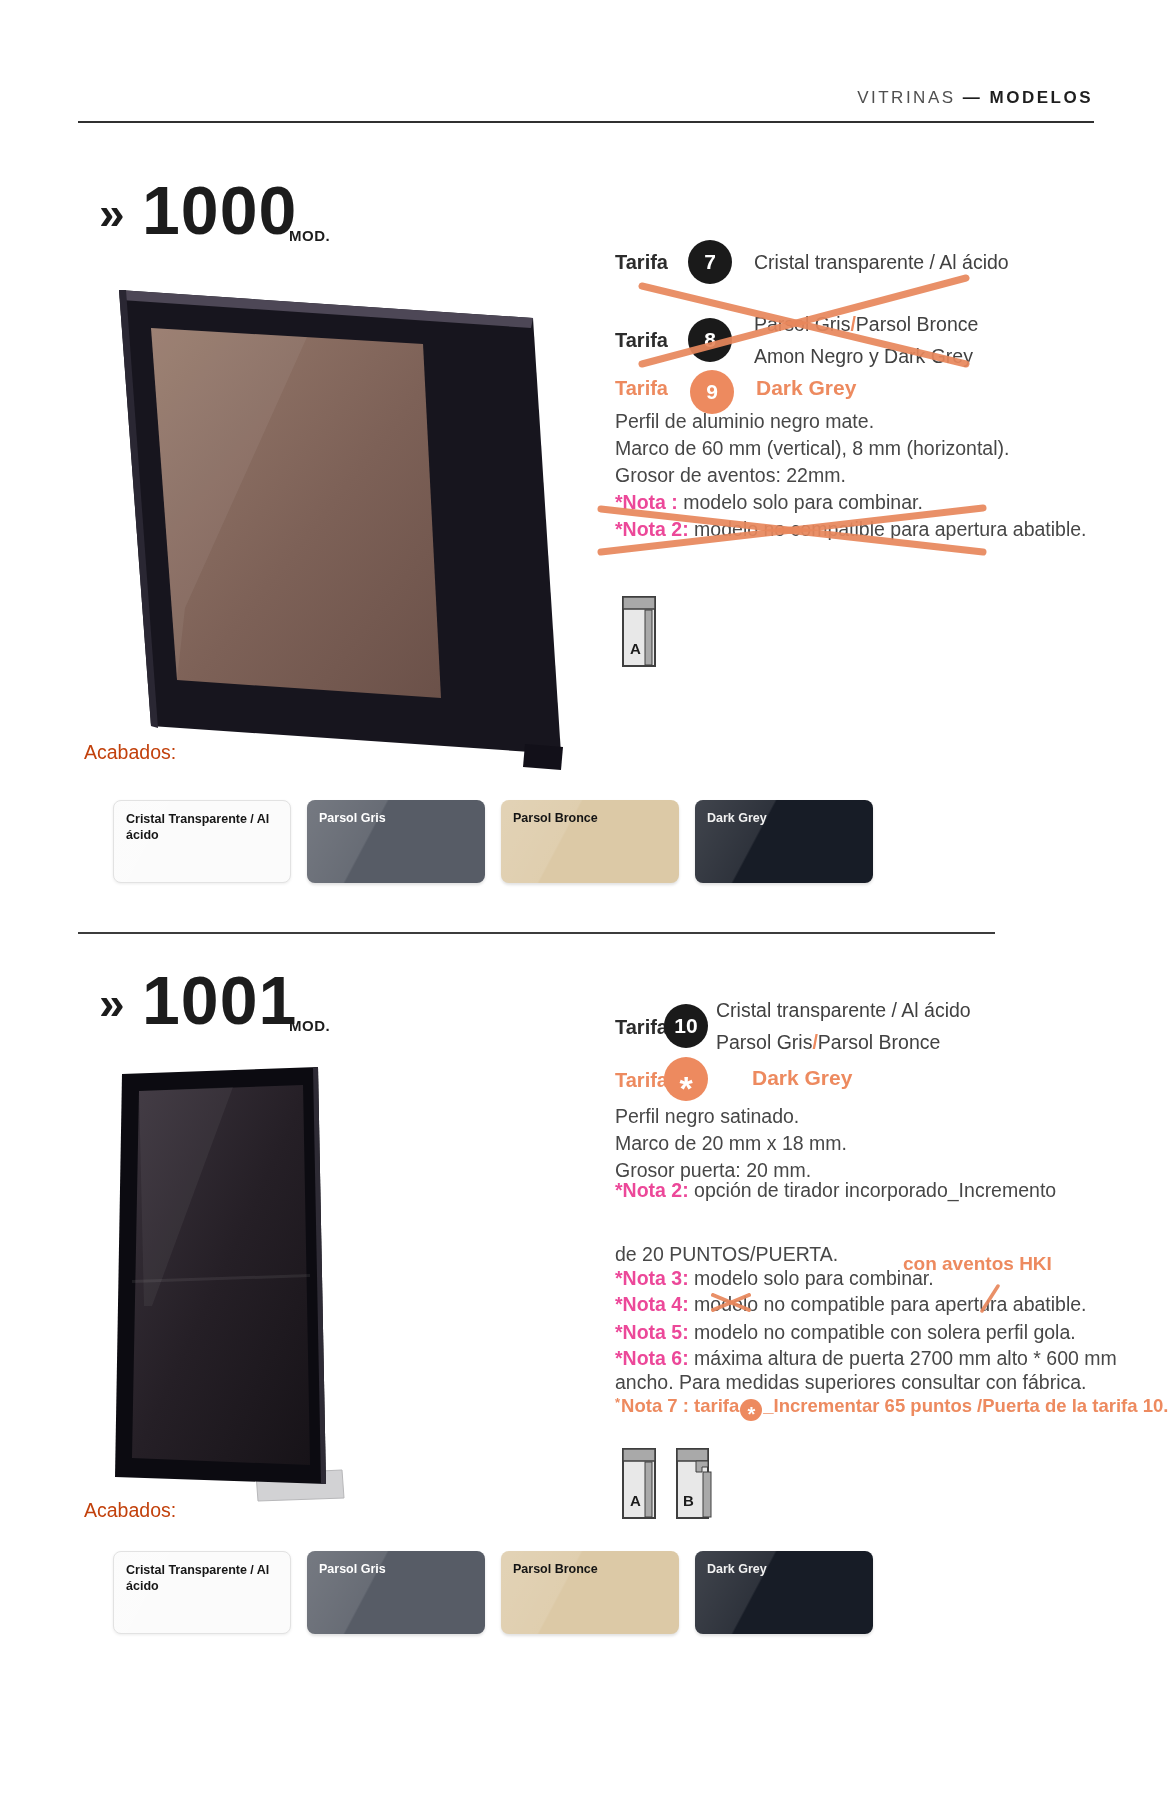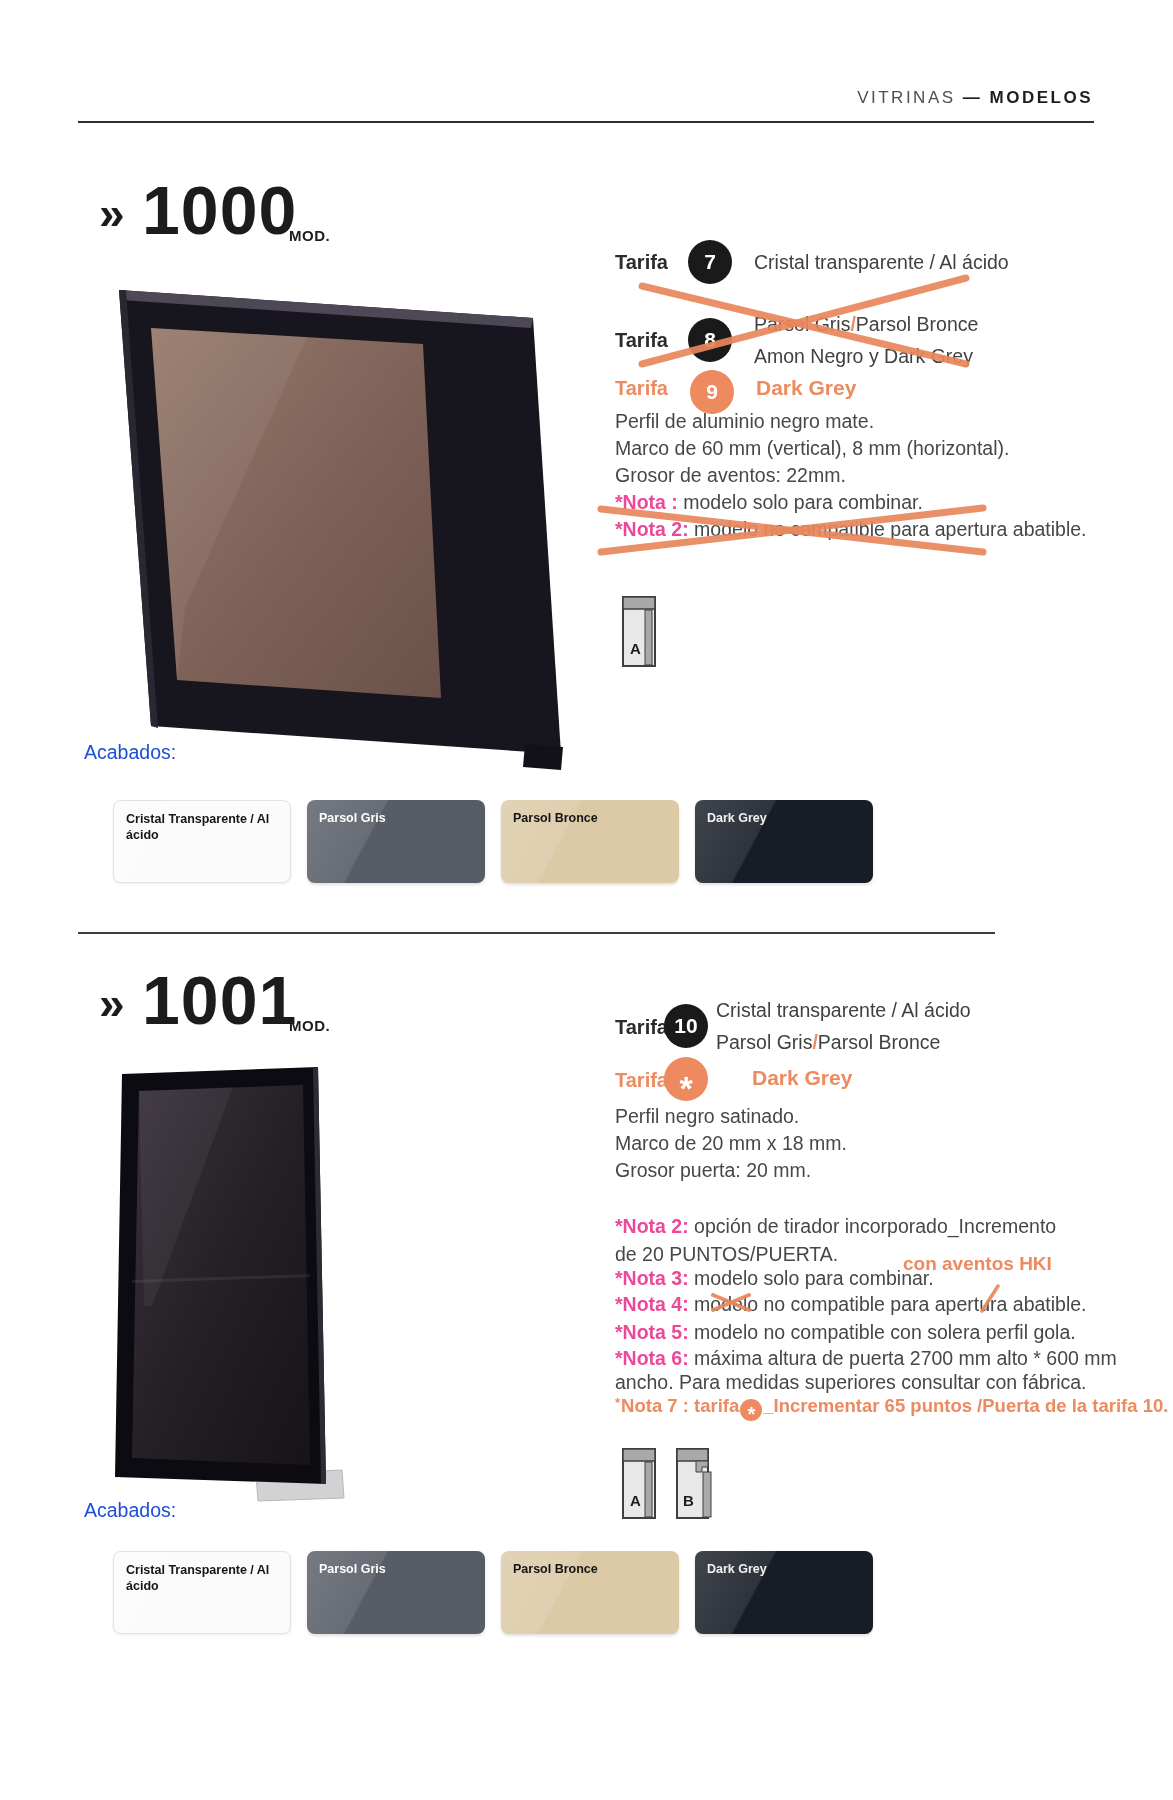--- a/index.html
+++ b/index.html
@@ -20,21 +20,21 @@
          display:flex;align-items:center;justify-content:center;font-size:21px;font-weight:700;}
   .badge.or{background:#ED8A5F;}
   .badge .star-glyph{display:block;font-size:34px;transform:translateY(9px);}
   .desc{position:absolute;font-size:19.5px;color:#414141;white-space:nowrap;}
   .obold{color:#ED8A5F;font-weight:700;}
   .bigor{position:absolute;font-size:21px;font-weight:700;color:#ED8A5F;white-space:nowrap;}
   
   .line{position:absolute;font-size:19.5px;color:#474747;white-space:nowrap;line-height:22px;}
   .b{font-weight:700;color:#ec4899;}
   
-  .acab{position:absolute;font-size:19.5px;color:#1d4ed8;}
+  .acab{position:absolute;font-size:19.5px;color:#c2410c;}
   .sw{position:absolute;width:178px;height:83px;border-radius:8px;box-sizing:border-box;
       padding:10px 12px;font-size:12.5px;line-height:1.3;overflow:hidden;box-shadow:0 2px 3px rgba(0,0,0,0.12);}
   .sw::after{content:"";position:absolute;inset:0;
       background:linear-gradient(118deg,rgba(255,255,255,0.18) 0%,rgba(255,255,255,0.10) 36%,rgba(255,255,255,0) 37%);}
   .sw span{position:relative;z-index:2;display:block;}
   .sw-white{background:#FBFBFB;border:1px solid #e2e2e2;color:#161616;font-weight:700;box-shadow:0 1px 3px rgba(0,0,0,0.08);}
   .sw-gris{background:#575C66;color:#ffffff;font-weight:600;}
   .sw-bronce{background:#DCC9A6;color:#141414;font-weight:700;}
   .sw-dark{background:#171C26;color:#f2f2f2;font-weight:600;}
   
@@ -176,21 +176,21 @@
   <div class="tlbl obold" style="left:615px;top:1069px;">Tarifa</div>
   <div class="badge or" style="left:664px;top:1057px;">
     <span class="star-glyph">*</span>
   </div>
   <div class="bigor" style="left:752px;top:1066px;">Dark Grey</div>
 
   <div class="line" style="left:615px;top:1105px;">Perfil negro satinado.</div>
   <div class="line" style="left:615px;top:1132px;">Marco de 20 mm x 18 mm.</div>
   <div class="line" style="left:615px;top:1159px;">Grosor puerta: 20 mm.</div>
 
-  <div class="line" style="left:615px;top:1215px;">
+  <div class="line" style="left:615px;top:1179px;">
     <span class="b">*Nota 2:</span>
     <span>opción de tirador incorporado_Incremento</span>
   </div>
   <div class="line" style="left:615px;top:1243px;">
     <span>de 20 PUNTOS/PUERTA.</span>
   </div>
   <div class="line" style="left:615px;top:1267px;">
     <span class="b">*Nota 3:</span>
     <span>modelo solo para combinar.</span>
   </div>

